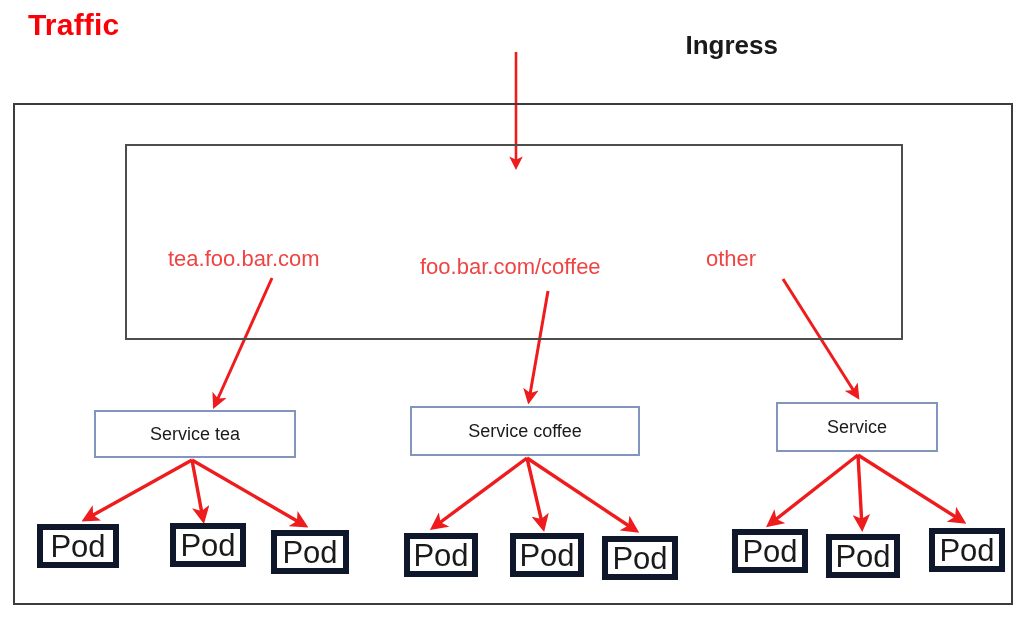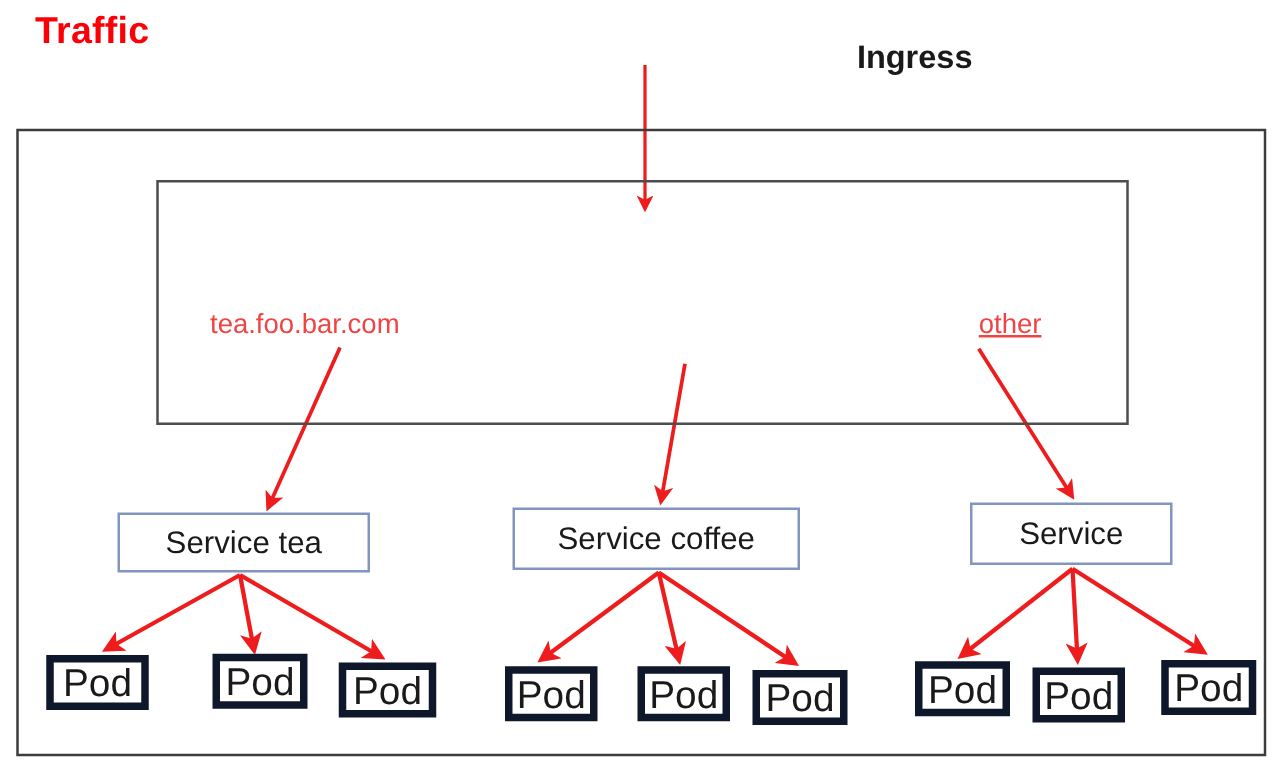--- a/index.html
+++ b/index.html
@@ -79,32 +79,32 @@
   
   .rule-label {
     position: absolute;
     font-size: 22px;
     color: #ef4444;
     white-space: nowrap;
     line-height: 1;
   }
   .rule-tea    { left: 168px; top: 248px; }
   .rule-coffee { left: 420px; top: 256px; }
-  .rule-other  { left: 783px; top: 248px; text-decoration: underline; }
+  .rule-other  { left: 706px; top: 248px; }
 
   
   .svc-box {
     position: absolute;
     border: 2px solid #8295bf;
     box-sizing: border-box;
     background: #ffffff;
     display: flex;
     align-items: center;
     justify-content: center;
-    font-size: 25px;
+    font-size: 18px;
     color: #1a1a1a;
     line-height: 1;
   }
   .svc-tea    { left: 94px;  top: 410px; width: 202px; height: 48px; }
   .svc-coffee { left: 410px; top: 406px; width: 230px; height: 50px; }
   .svc-plain  { left: 776px; top: 402px; width: 162px; height: 50px; }
 
   
   .pod-box {
     position: absolute;
@@ -167,20 +167,21 @@
   <div class="traffic-label">
     <span>Traffic</span>
   </div>
 
   <div class="cluster-box"></div>
 
   <div class="ingress-box"></div>
   <div class="ingress-title">Ingress</div>
 
   <div class="rule-label rule-tea">tea.foo.bar.com</div>
+  <div class="rule-label rule-coffee">foo.bar.com/coffee</div>
   <div class="rule-label rule-other">other</div>
 
   <div class="svc-box svc-tea">Service tea</div>
   <div class="svc-box svc-plain">Service</div>
   <div class="svc-box svc-coffee">Service coffee</div>
 
   <div class="pod-box" style="left:37px;  top:524px; width:82px;  height:44px;">Pod</div>
   <div class="pod-box" style="left:170px; top:523px; width:76px;  height:44px;">Pod</div>
   <div class="pod-box" style="left:271px; top:530px; width:78px;  height:44px;">Pod</div>
 

